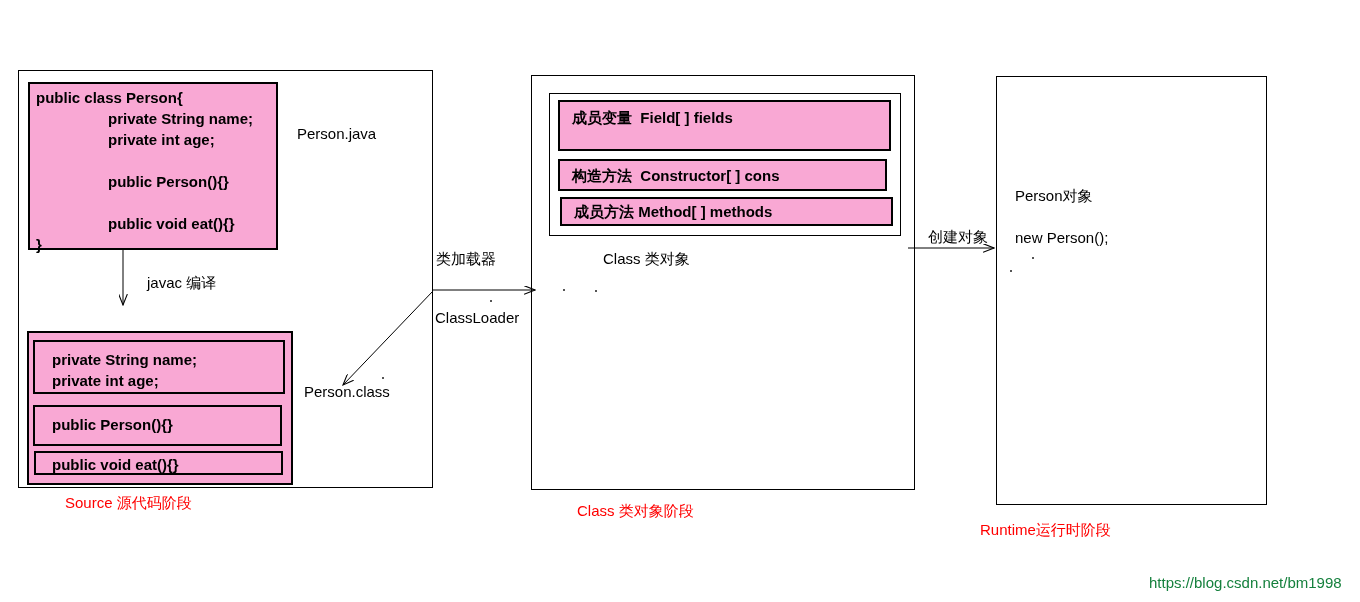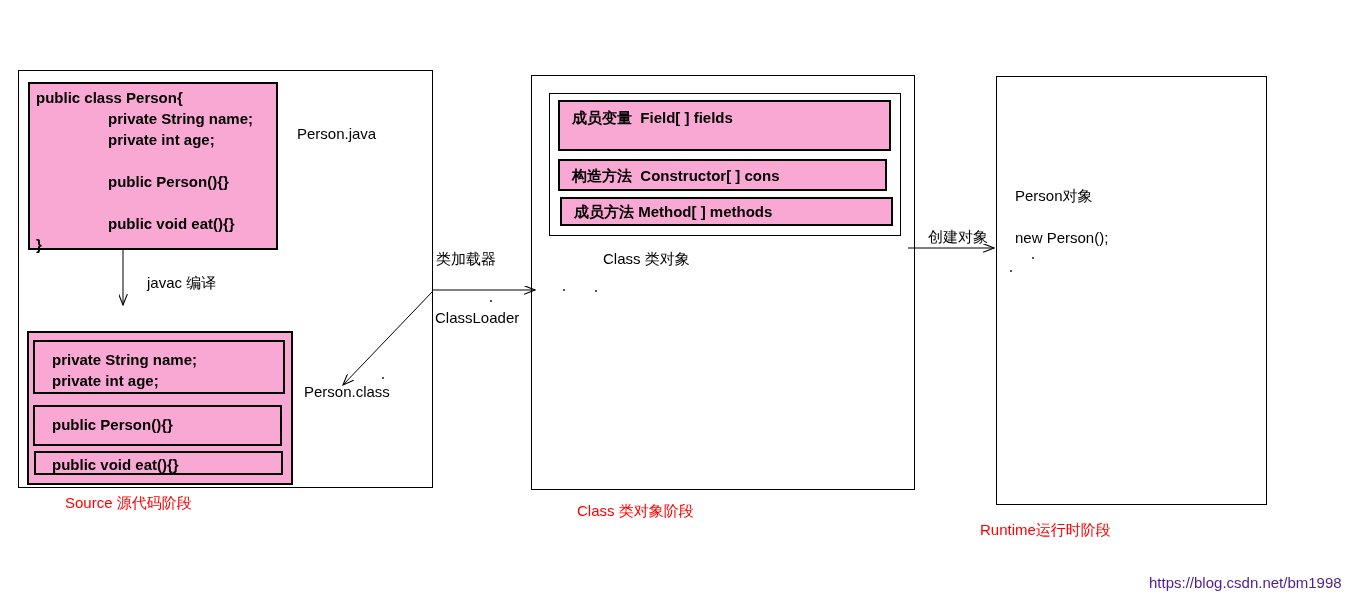--- a/index.html
+++ b/index.html
@@ -6,21 +6,21 @@
   #stage{position:relative;width:1360px;height:602px;background:#ffffff;overflow:hidden;
          font-family:"Liberation Sans",sans-serif;color:#000;}
   .abs{position:absolute;white-space:pre;}
   .box{position:absolute;border:1px solid #000;background:#fff;box-sizing:border-box;}
   .box2{position:absolute;border:2px solid #000;background:#f9a8d4;box-sizing:border-box;font-weight:bold;}
   .t15{font-size:15px;line-height:18px;}
   .code{font-size:15px;line-height:21px;white-space:pre;}
   .code-line{white-space:pre;height:21px;}
   .ind{padding-left:72px;}
   .red{color:#ff0000;font-size:15px;white-space:pre;}
-  .watermark{color:#4c1d95;font-size:15px;letter-spacing:0px;}
+  .watermark{color:#15803d;font-size:15px;letter-spacing:0px;}
   .dot{position:absolute;width:2px;height:2px;background:#555;}
   svg.overlay{position:absolute;left:0;top:0;pointer-events:none;}
   .title{font-size:15px;font-weight:bold;white-space:pre;}
 </style>
 </head>
 <body>
 
 <div id="stage">
 
 

